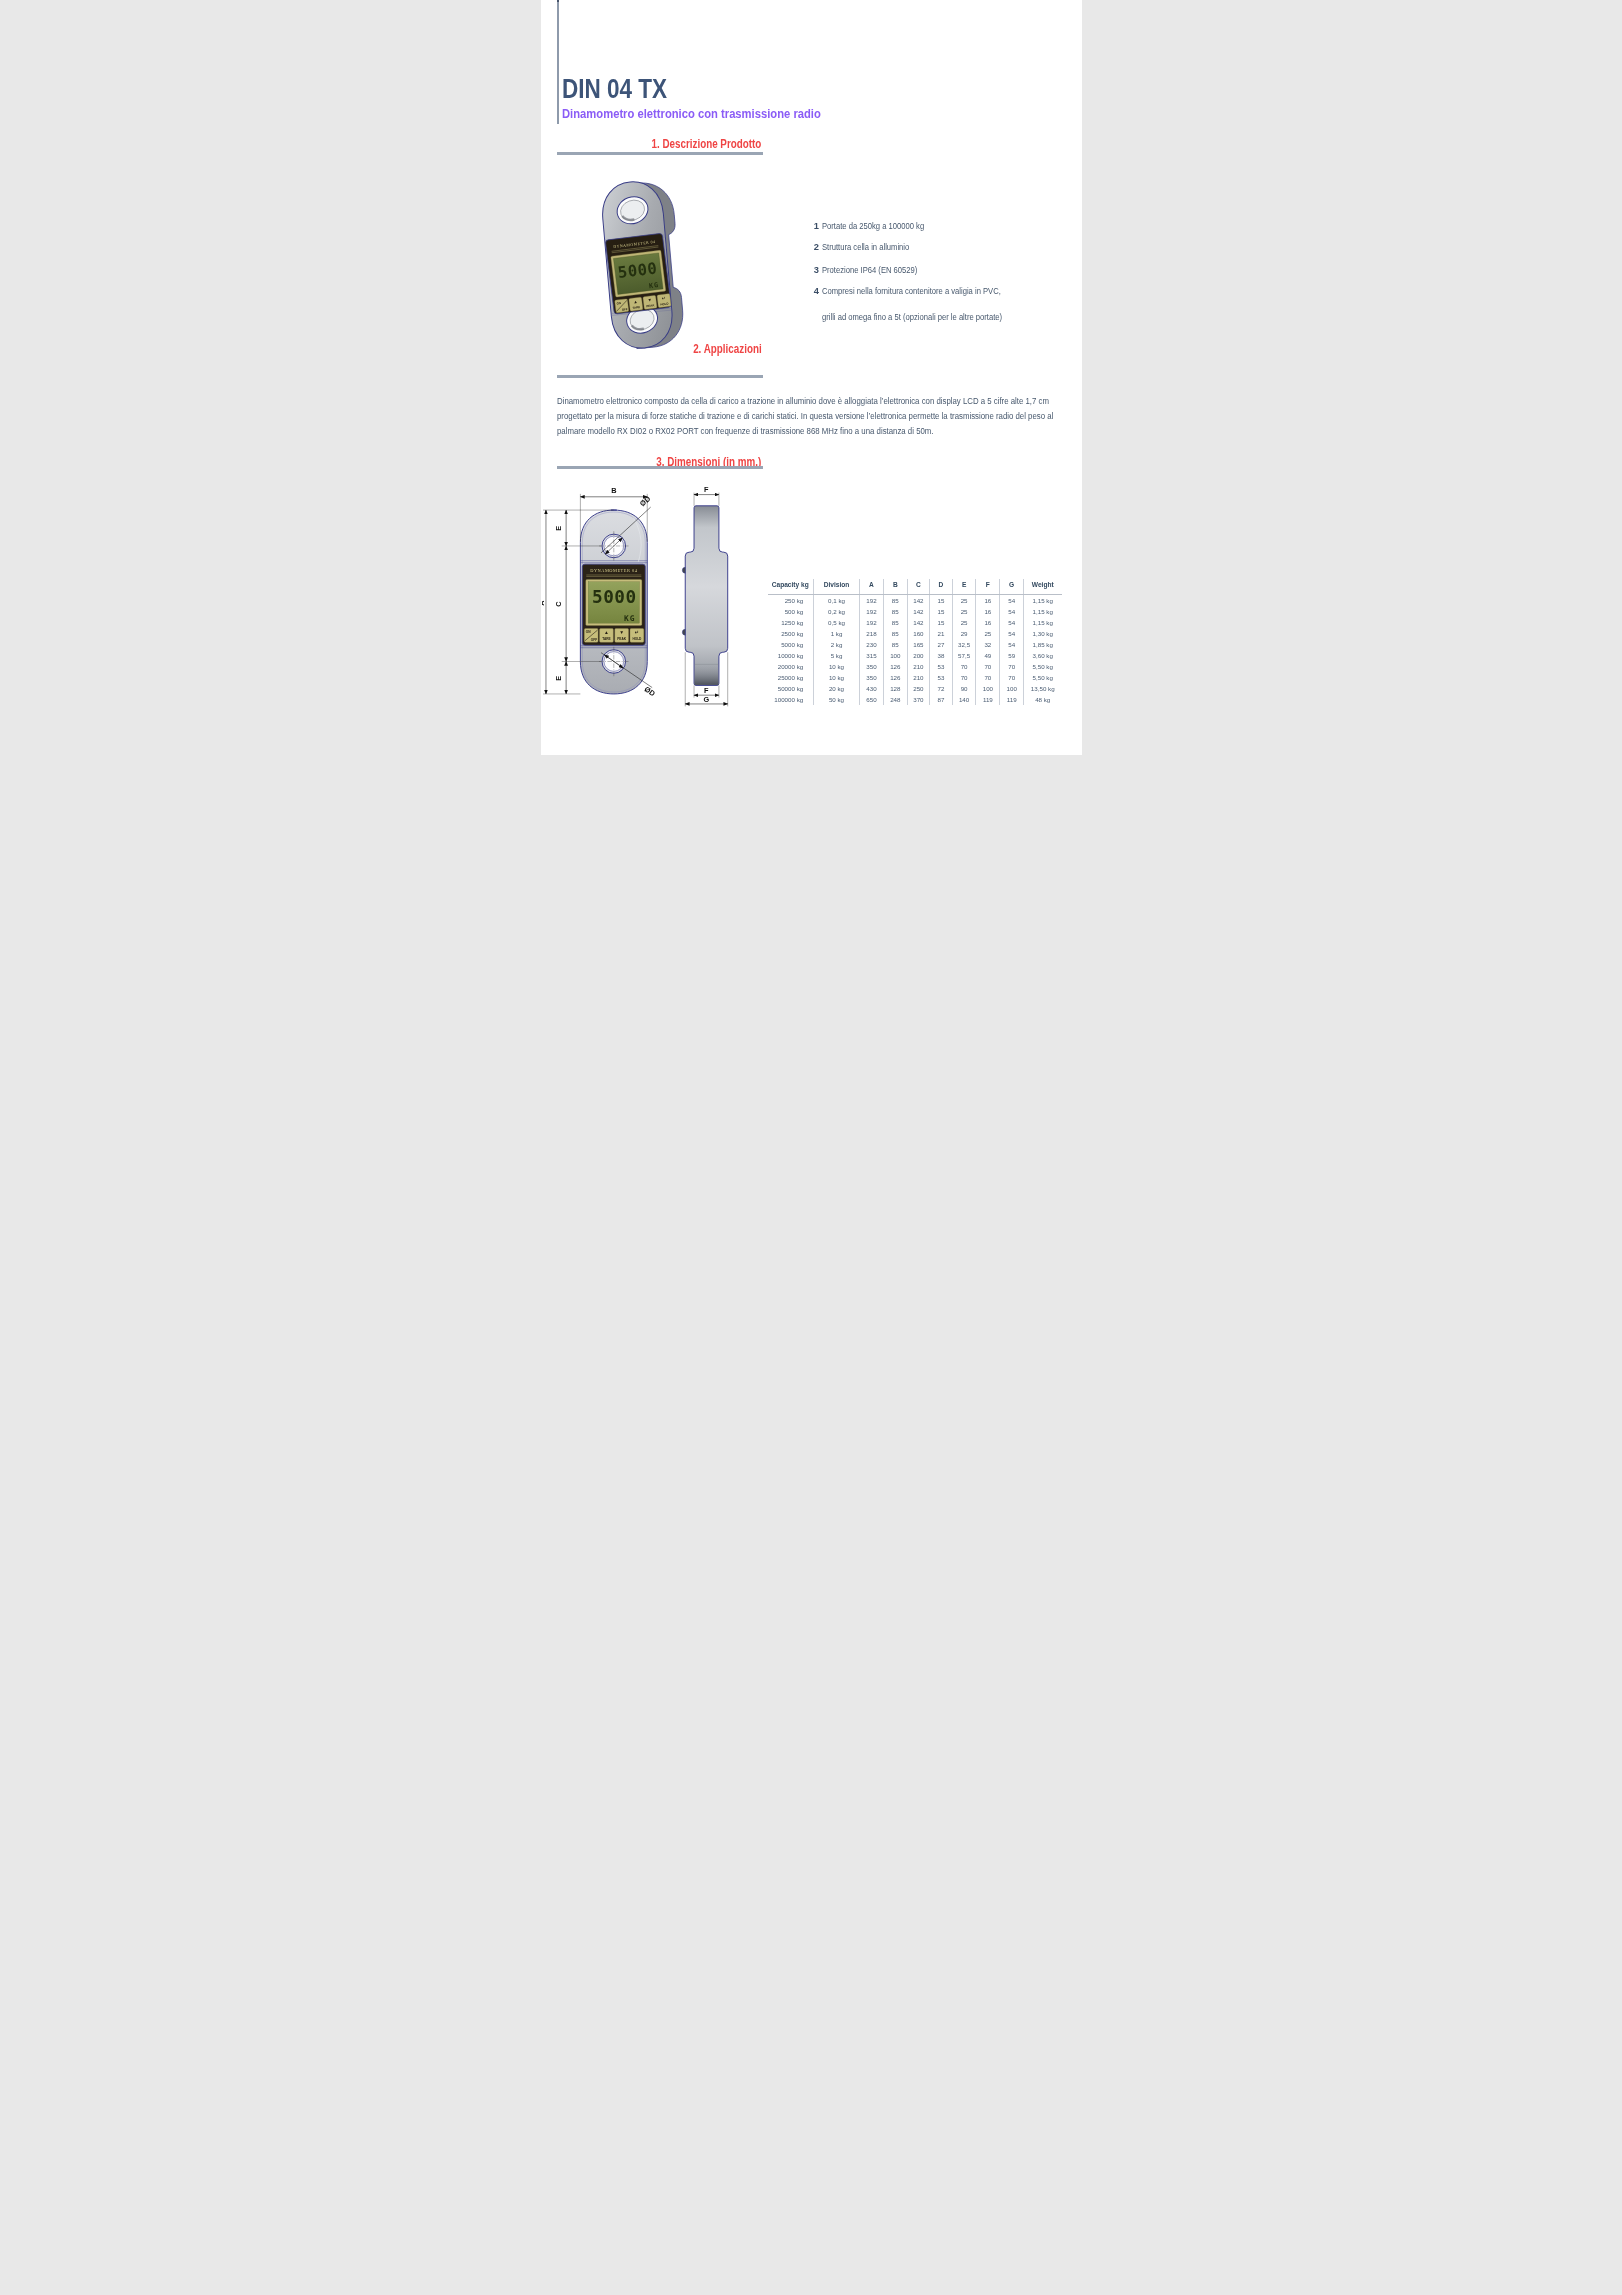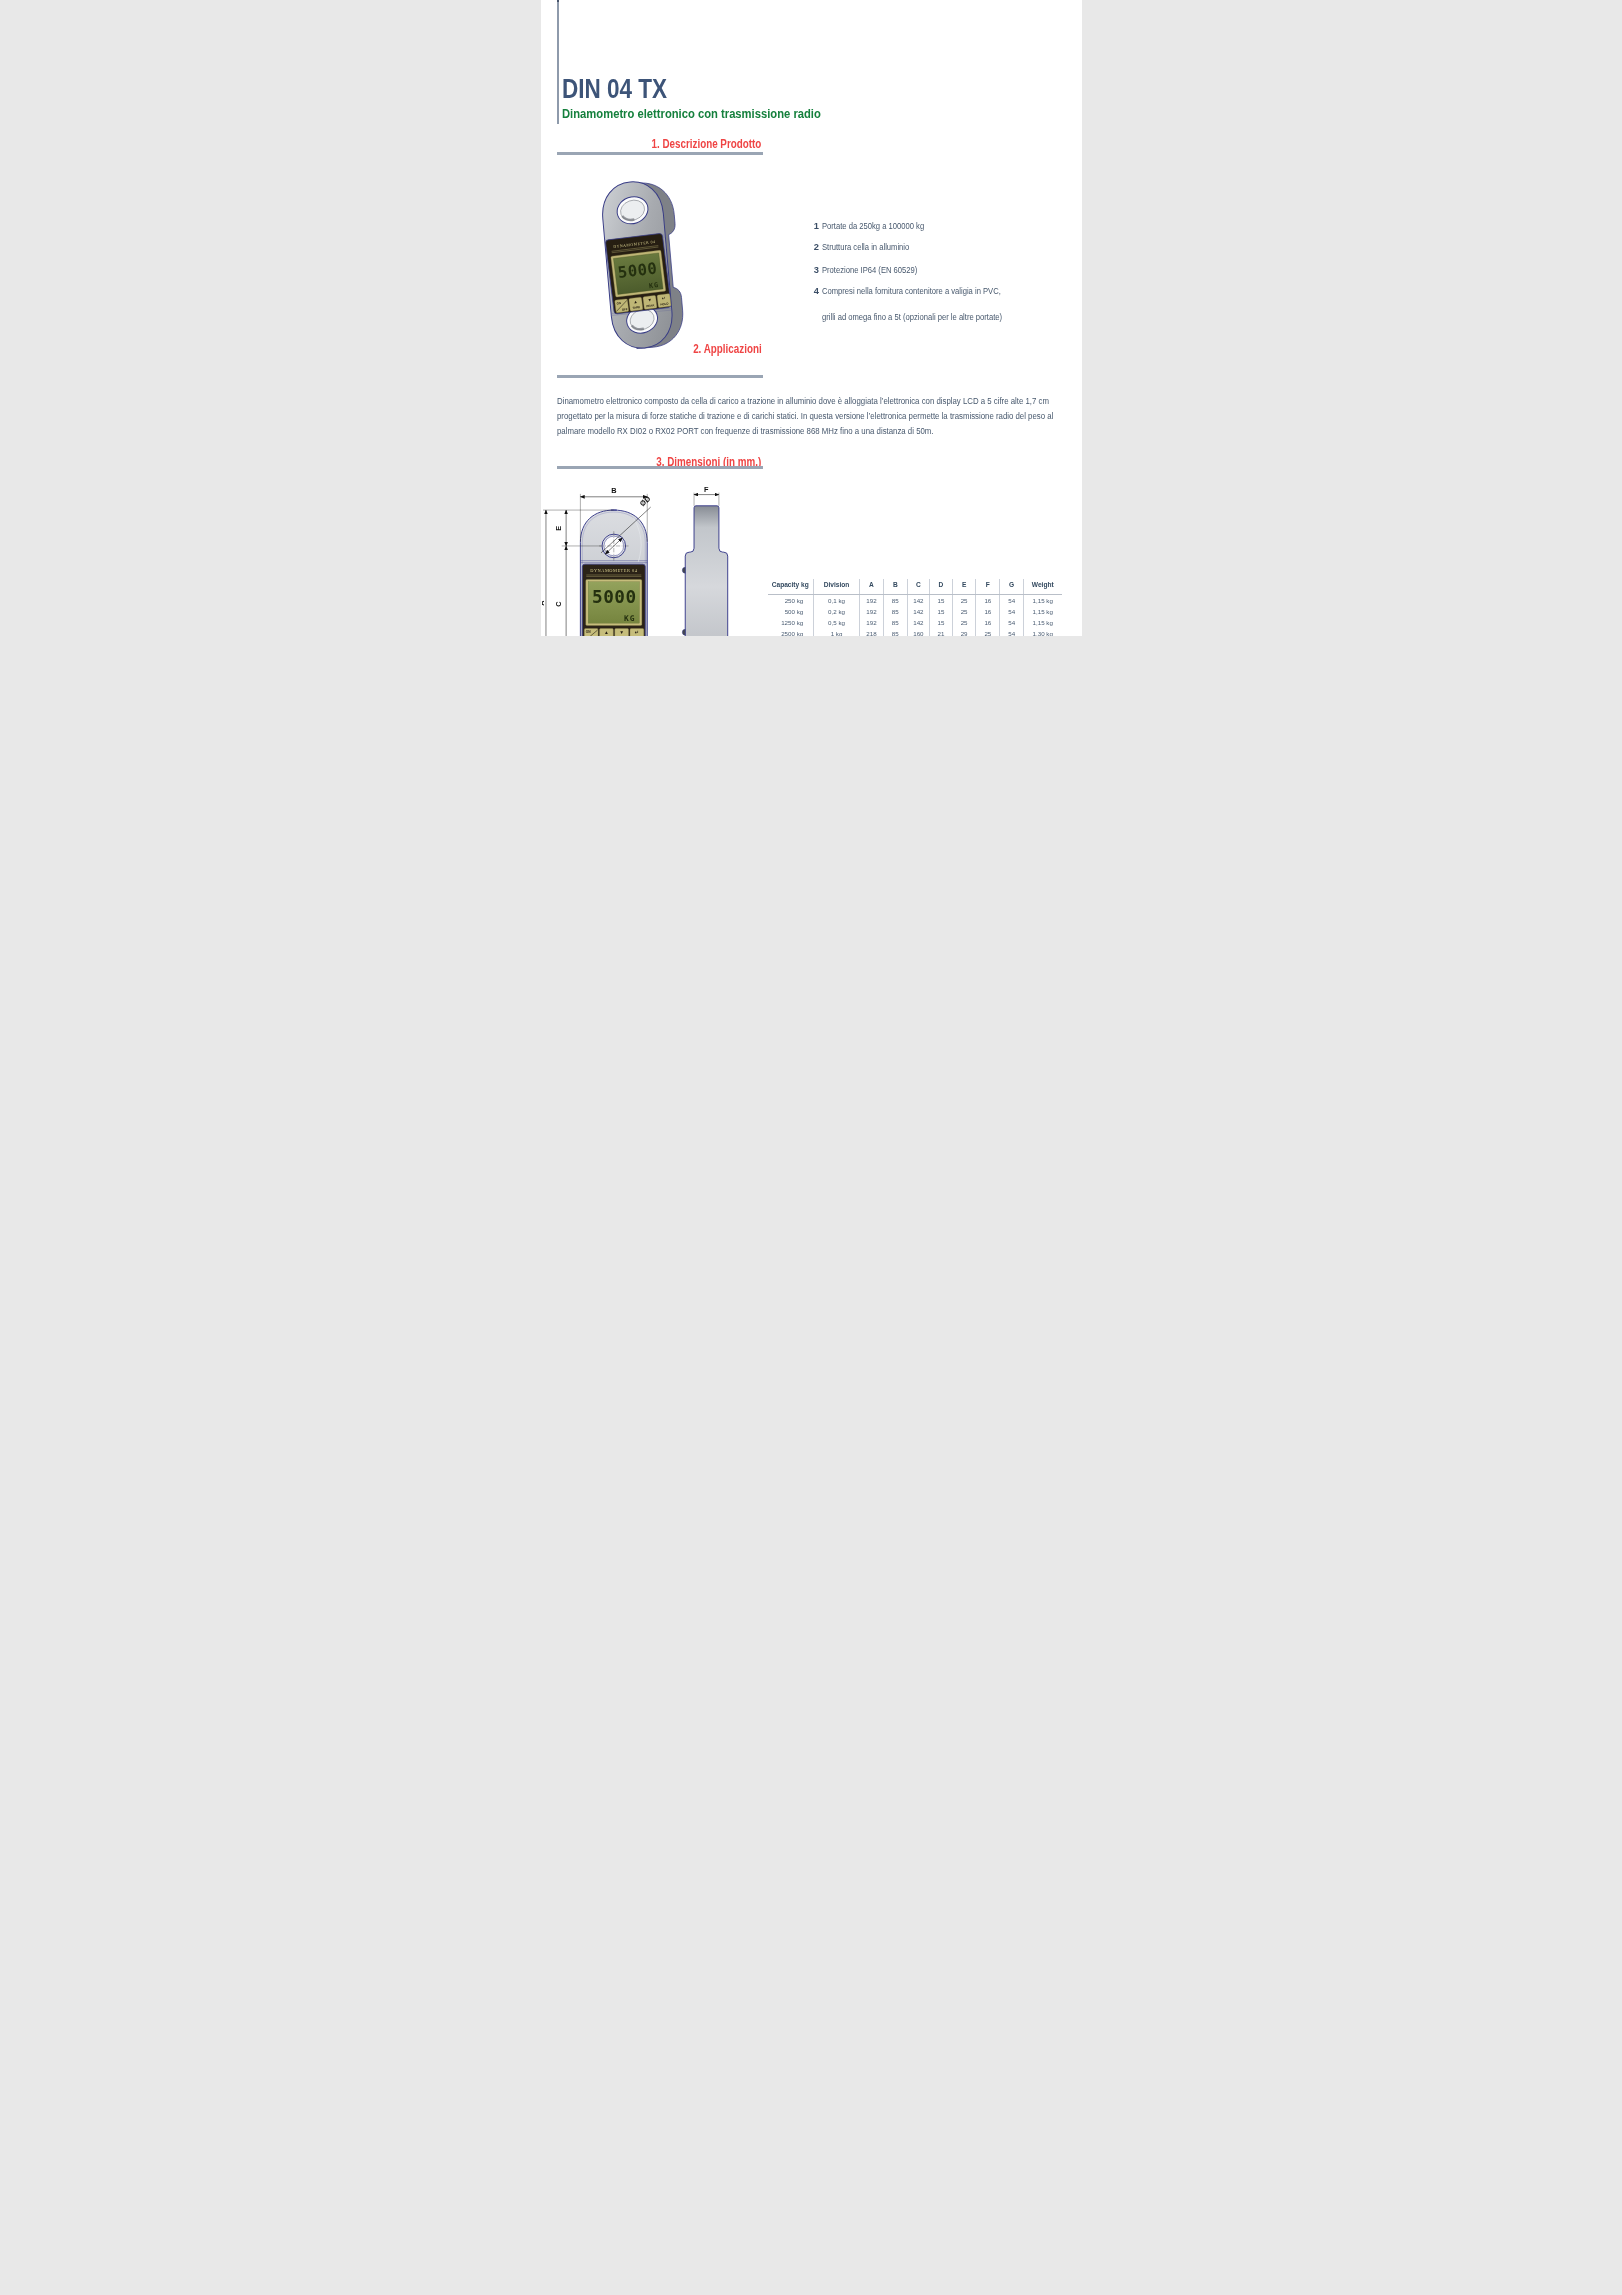--- a/index.html
+++ b/index.html
@@ -1,23 +1,23 @@
 <!DOCTYPE html>
 <html style="font-size:7.9px"><head>
 <meta charset="utf-8">
 <style>
   html,body{margin:0;padding:0;background:#e8e8e8;}
-  .page{position:relative;width:541px;height:636px;background:#ffffff;margin:0 auto;
+  .page{position:relative;width:541px;height:755px;background:#ffffff;margin:0 auto;
         font-family:"Liberation Sans",sans-serif;overflow:hidden;}
   .vbar{position:absolute;left:16px;top:0;width:2px;height:124px;background:#8e9aab;}
   .vbar::before{content:"";position:absolute;top:0;left:0;width:2px;height:1.5px;background:#46536b;}
   .cx{display:inline-block;transform:scaleX(.81);transform-origin:0 50%;white-space:nowrap;}
   .cxr{display:inline-block;transform:scaleX(.8);transform-origin:100% 50%;white-space:nowrap;}
   .doc-title{position:absolute;left:21.6px;top:74px;font-size:28.5px;font-weight:700;color:#3d5478;line-height:1;}
-  .doc-subtitle{position:absolute;left:21.6px;top:107px;font-size:13.7px;font-weight:700;color:#15803d;line-height:1;}
+  .doc-subtitle{position:absolute;left:21.6px;top:107px;font-size:13.7px;font-weight:700;color:#8b5cf6;line-height:1;}
   .sec{position:absolute;left:16px;width:205px;text-align:right;font-weight:700;font-size:12.3px;color:#ef4444;line-height:1;}
   .sec1{top:138px}.sec2{top:343px}.sec3{top:456px}
   .rule{position:absolute;left:16px;width:206px;height:2.5px;background:#9aa5b4;}
   .rule1{top:152px}.rule2{top:375px}.rule3{top:466px}
   .features{position:absolute;left:271px;top:0;width:255px;}
   .feature{position:absolute;left:0;display:flex;gap:3.4px;font-size:9.3px;color:#47586d;}
   .feature:nth-child(1){top:222px}.feature:nth-child(2){top:243px}
   .feature:nth-child(3){top:266px}.feature:nth-child(4){top:287px}
   .fnum{font-weight:700;color:#3b4e66;flex:0 0 7.4px;width:7.4px;text-align:right;line-height:9.8px;}
   .fline{line-height:9.8px;white-space:nowrap;}

